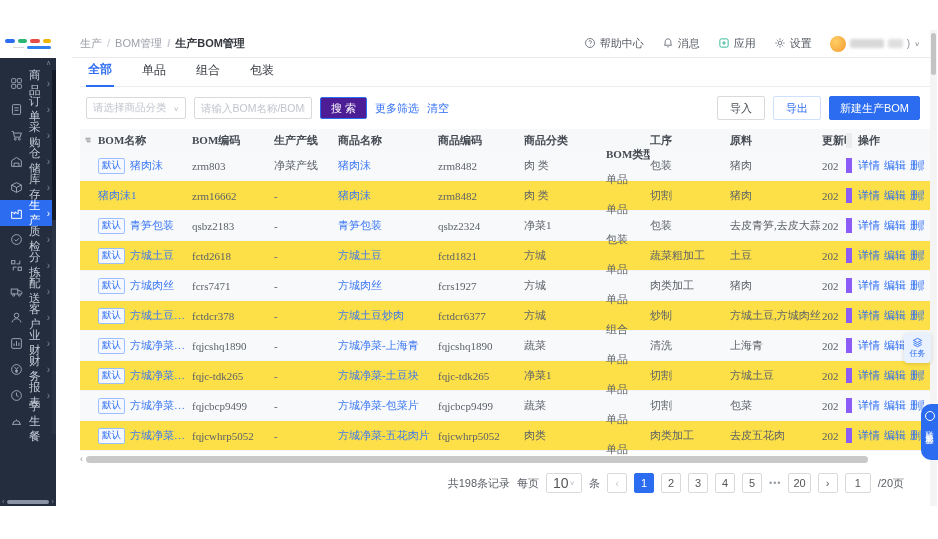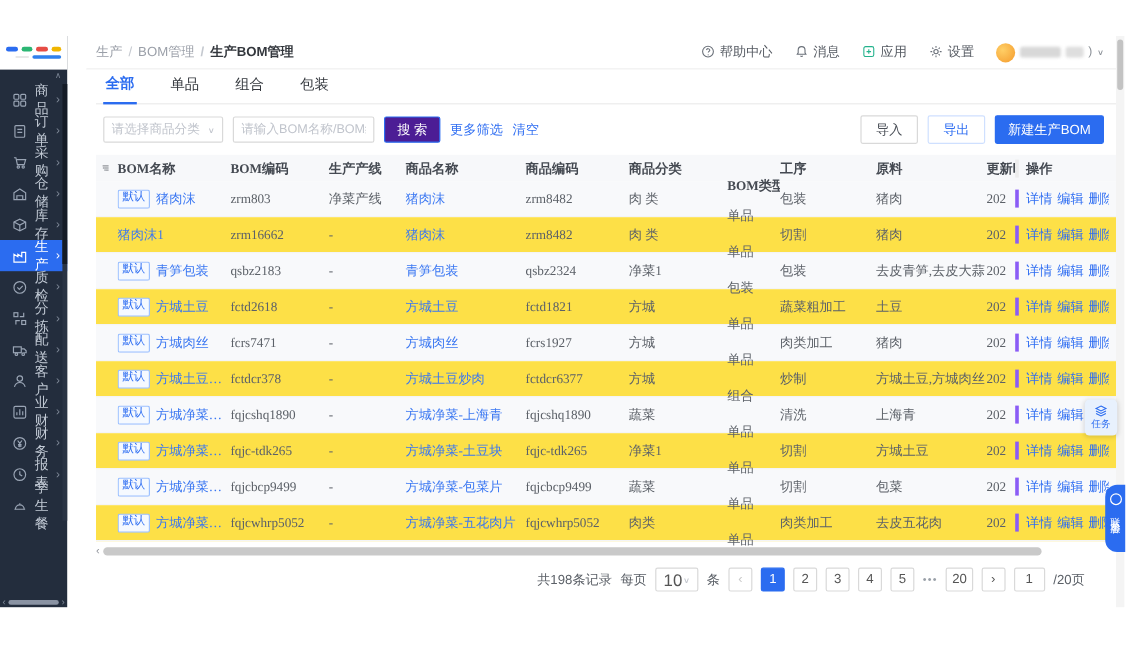--- a/index.html
+++ b/index.html
@@ -86,21 +86,21 @@
   .c1{width:94px;flex:0 0 94px;}
   .c2{width:82px;flex:0 0 82px;}
   .c3{width:64px;flex:0 0 64px;}
   .c4{width:100px;flex:0 0 100px;}
   .c5{width:86px;flex:0 0 86px;}
   .c6{width:82px;flex:0 0 82px;}
   .c7{width:44px;flex:0 0 44px;margin-top:28px;}
   .c8{width:80px;flex:0 0 80px;}
   .c9{width:92px;flex:0 0 92px;}
   .c10{width:24px;flex:0 0 24px;padding-right:0;}
-  .c11{width:78px;flex:0 0 78px;border-left:3px solid #8b5cf6;padding-left:6px;gap:4px;}
+  .c11{width:78px;flex:0 0 78px;border-left:6px solid #8b5cf6;padding-left:6px;gap:4px;}
   .thead .c11{border-left-color:#ececec;}
   .filter-ic{width:12px;height:12px;color:#555a62;}
   .badge{font-size:9.5px;color:#2f6ef2;border:1px solid #9cc0ff;background:#f5f9ff;border-radius:2px;padding:0 3px;height:14px;line-height:13px;margin-right:5px;flex:0 0 auto;}
   .cell-link{color:#3a77f2;cursor:pointer;overflow:hidden;text-overflow:ellipsis;}
   .ops a{color:#2f6ef2;text-decoration:none;cursor:pointer;}
 
   .hscroll{margin-top:4px;display:flex;align-items:center;gap:3px;height:8px;}
   .hs-arrow{color:#8d9199;font-size:9px;line-height:8px;}
   .hs-thumb{width:782px;height:7px;background:#c9c9c9;border-radius:4px;}
 

